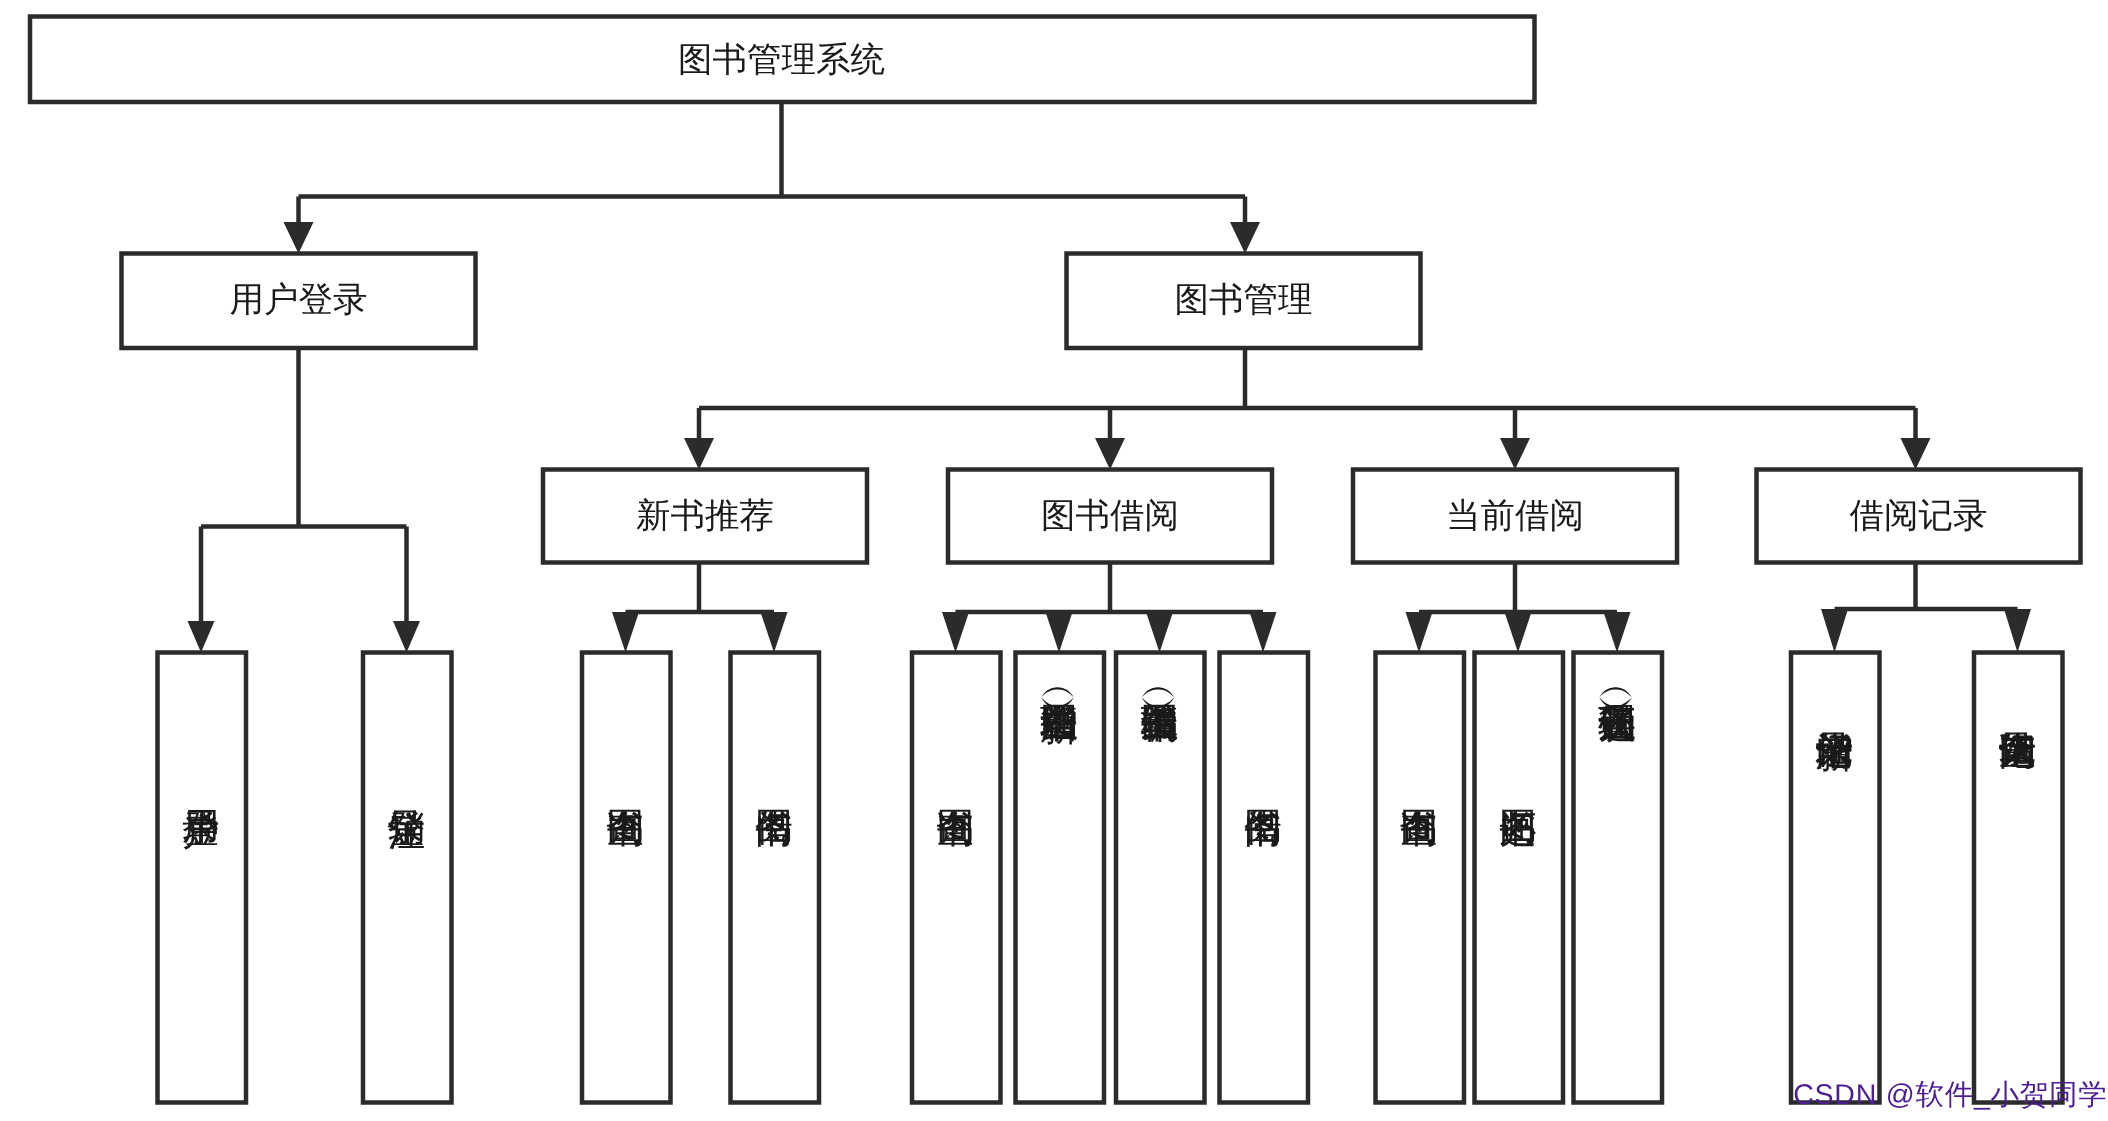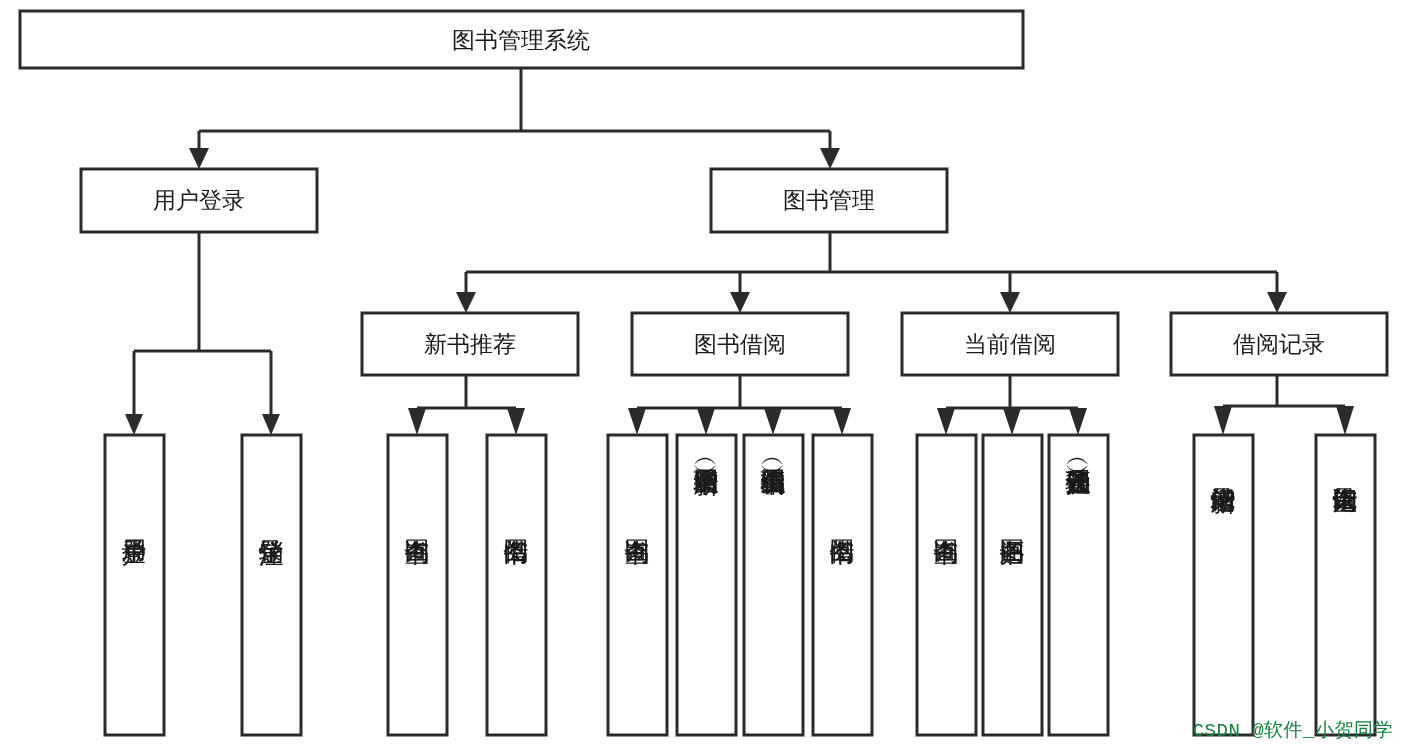--- a/index.html
+++ b/index.html
@@ -48,25 +48,25 @@
     dominant-baseline: middle;
   }
   .node-label-vertical {
     fill: #1a1a1a;
     font-family: "DejaVu Sans", "Liberation Sans", sans-serif;
     font-size: 25px;
     text-anchor: middle;
   }
   .watermark-text {
     position: absolute;
-    right: 12px;
+    right: 0;
     bottom: 4px;
-    font-family: Liberation Mono, monospace;
+    font-family: Liberation Sans, sans-serif;
     font-size: 19px;
-    color: #15803d;
+    color: #4c1d95;
     white-space: nowrap;
     letter-spacing: 0.5px;
   }
 </style>
 </head>
 <body>
 
 <div id="diagram-root">
 
   <svg id="flowchart" viewBox="0 0 1405 747" xmlns="http://www.w3.org/2000/svg">

